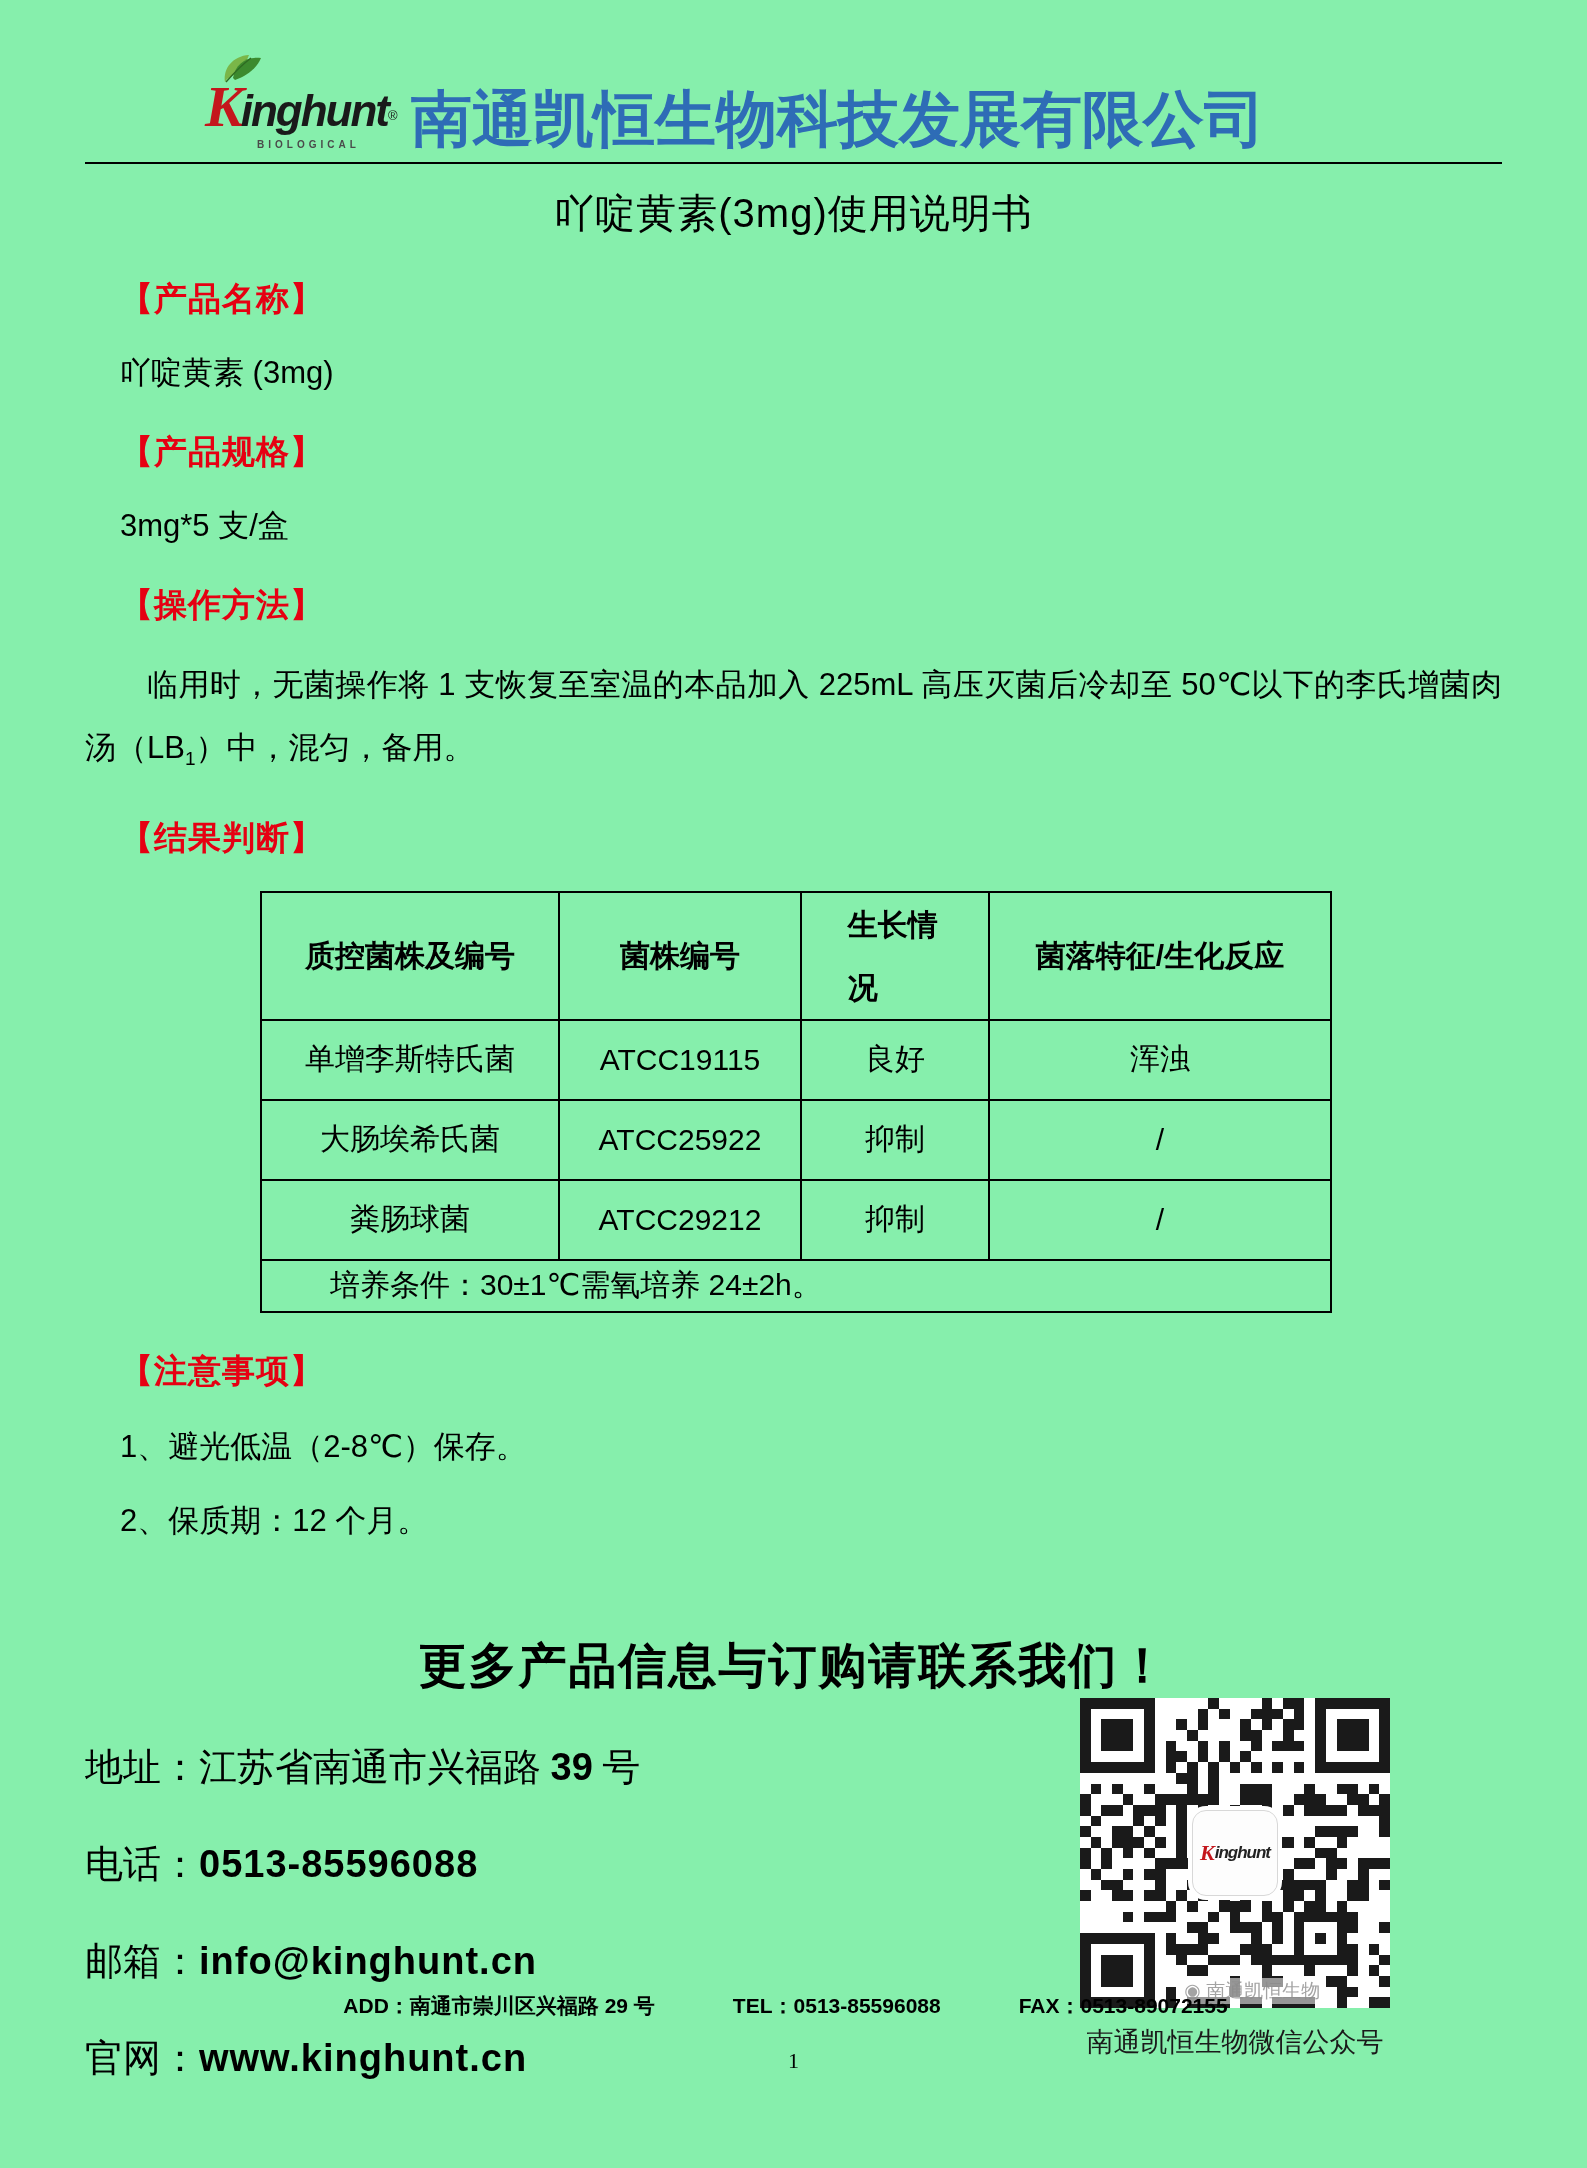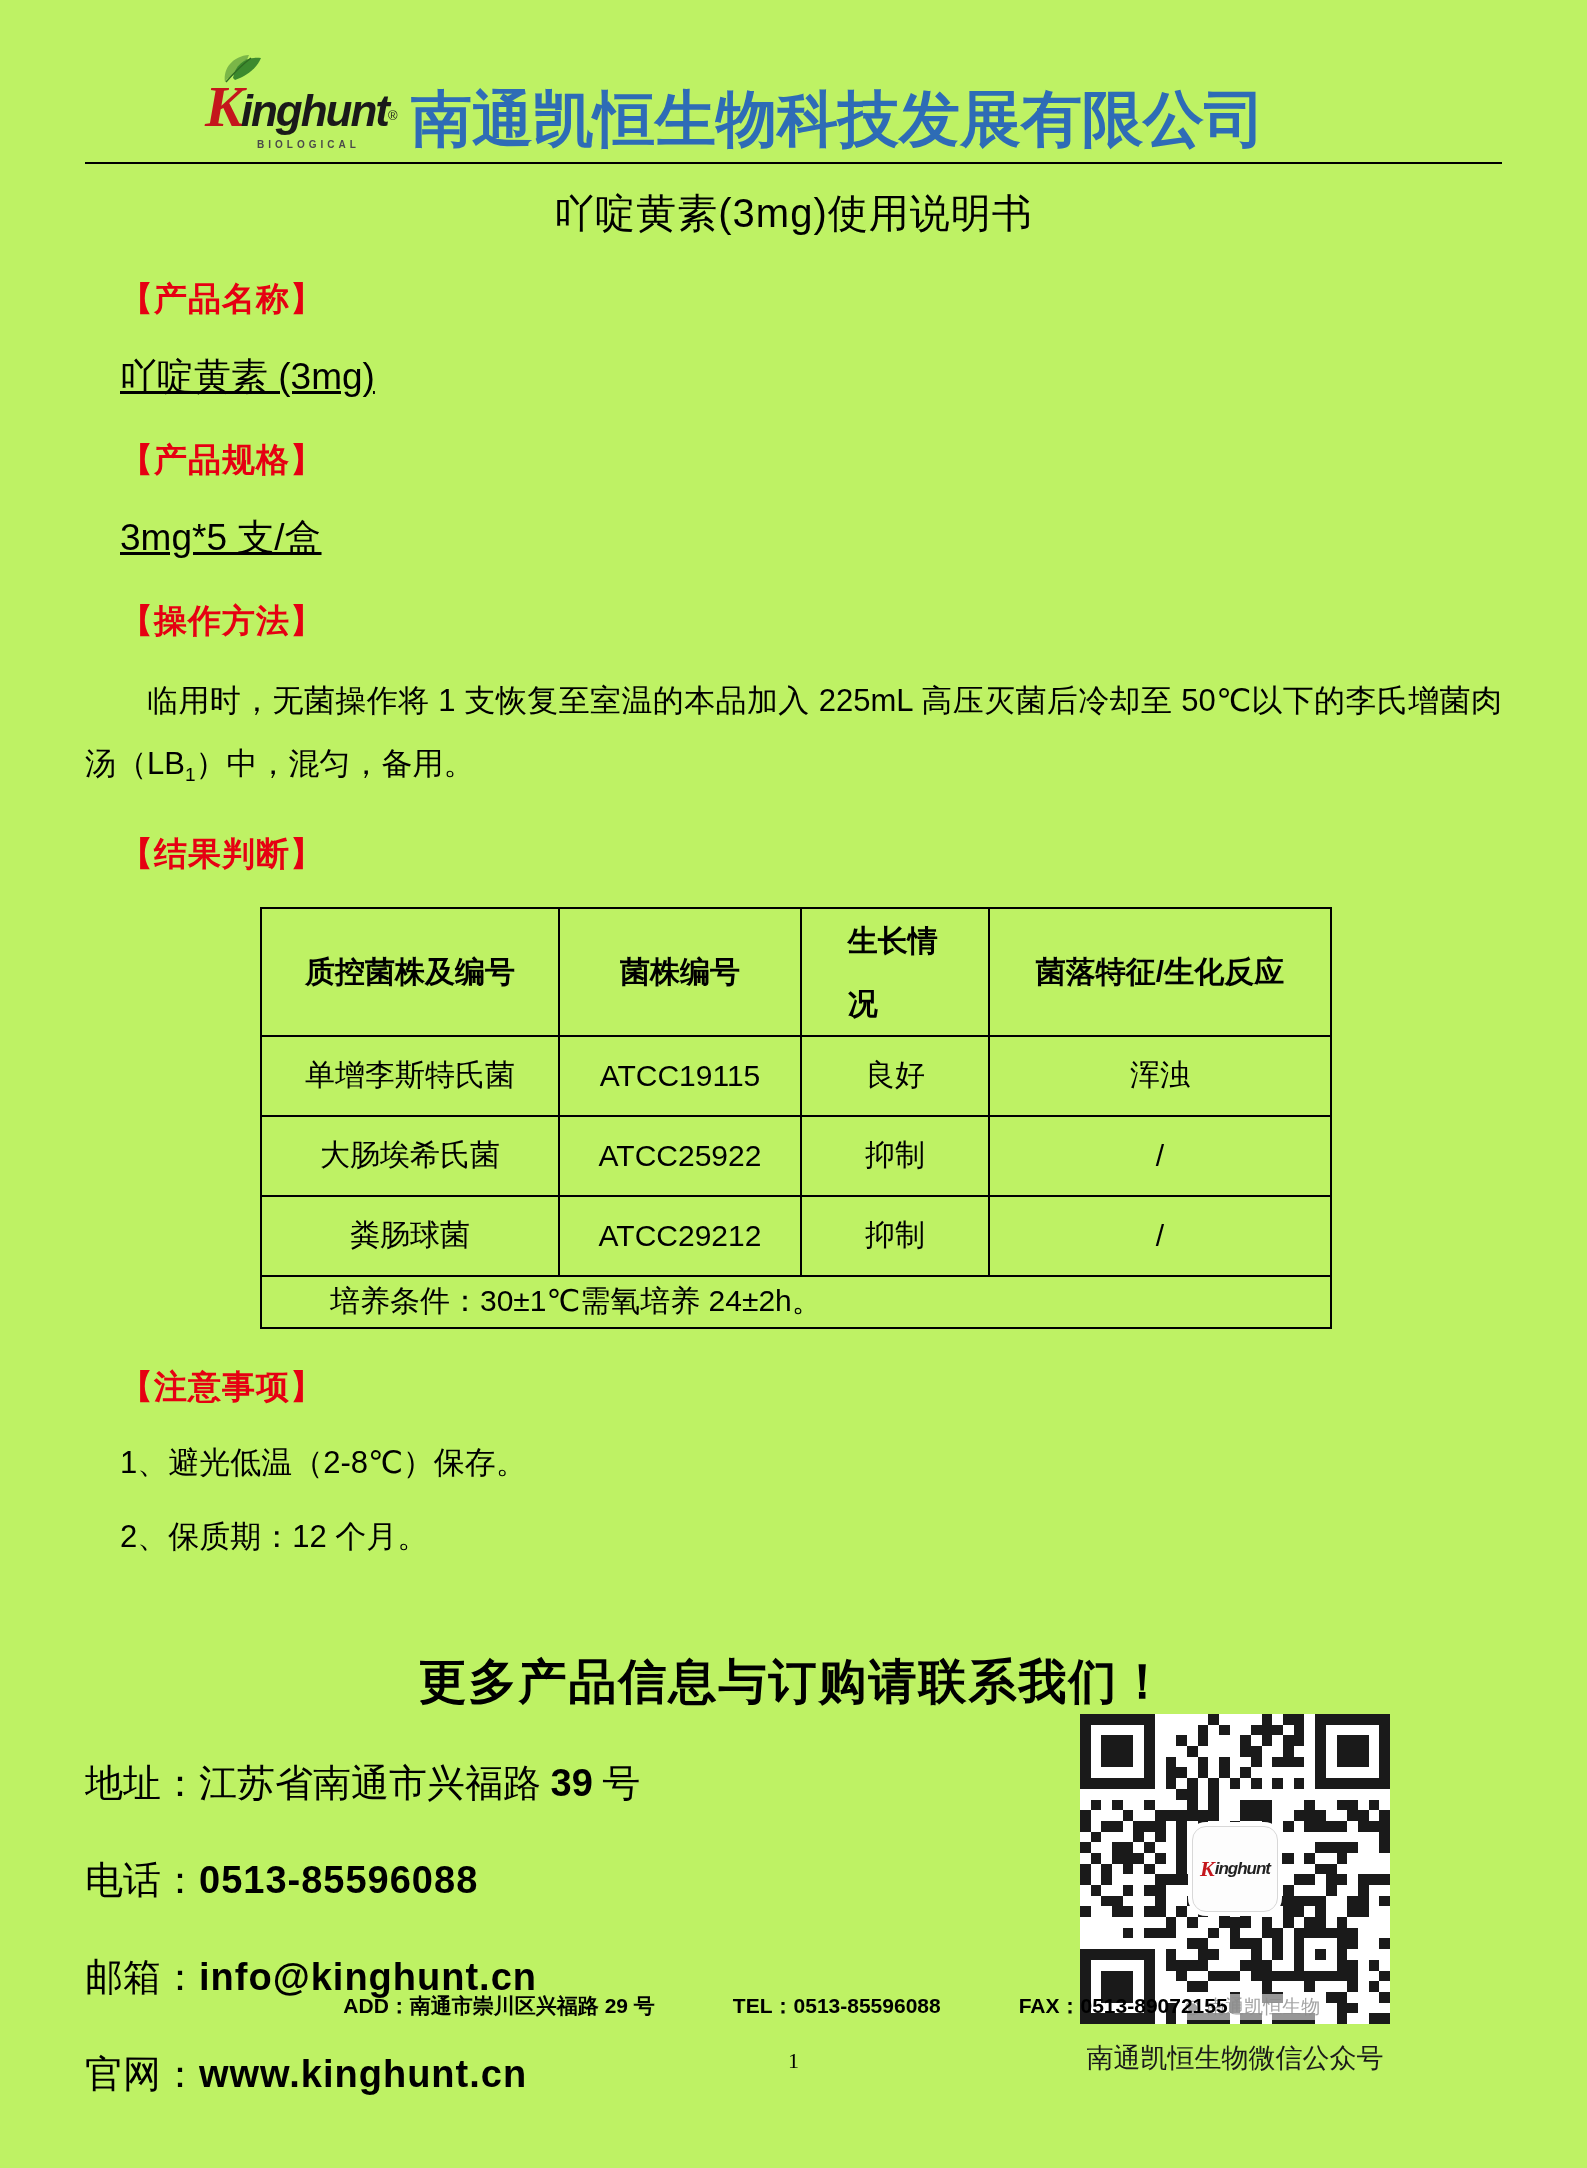--- a/index.html
+++ b/index.html
@@ -1,20 +1,20 @@
 <!DOCTYPE html>
 <html><head>
 <meta charset="utf-8">
 <style>
   * { margin:0; padding:0; box-sizing:border-box; }
   html,body { background:#ffffff; }
   body { font-family:"Liberation Sans","DejaVu Sans",sans-serif; color:#000; }
   .page {
     position:relative; width:1587px; height:2168px; margin:0 auto;
-    background:#bef264; padding:0 85px; overflow:hidden;
+    background:#86efac; padding:0 85px; overflow:hidden;
   }
 
   
   .hdr {
     display:flex; align-items:flex-end; gap:16px;
     padding:52px 0 10px 120px; border-bottom:2px solid #000;
   }
   .logo { position:relative; width:190px; height:100px; flex:0 0 auto; }
   .logo .leaf { position:absolute; left:14px; top:0; }
   .brandline { position:absolute; left:0; bottom:16px; white-space:nowrap; line-height:1; }
@@ -34,21 +34,21 @@
   .company {
     color:#2e6cb6; font-size:61px; font-weight:700; line-height:1.05; white-space:nowrap;
     font-family:"Liberation Serif","DejaVu Serif",serif;
   }
 
   
   .doc-title { text-align:center; font-size:40px; font-weight:400; margin-top:22px; letter-spacing:1px; }
   .sec-heading {
     color:#e60012; font-size:33px; font-weight:700; margin:36px 0 0 35px; letter-spacing:1px;
   }
-  .sec-body { font-size:37px; margin:30px 0 0 35px;text-decoration:underline; }
+  .sec-body { font-size:31px; margin:30px 0 0 35px; }
   .op-par {
     font-size:31px; line-height:2.03; text-indent:2em; margin-top:26px;
     text-align:justify;
   }
   .op-par sub { font-size:19px; }
 
   
   table.result {
     margin:30px 0 0 175px; width:1070px; border-collapse:collapse; table-layout:fixed;
   }

